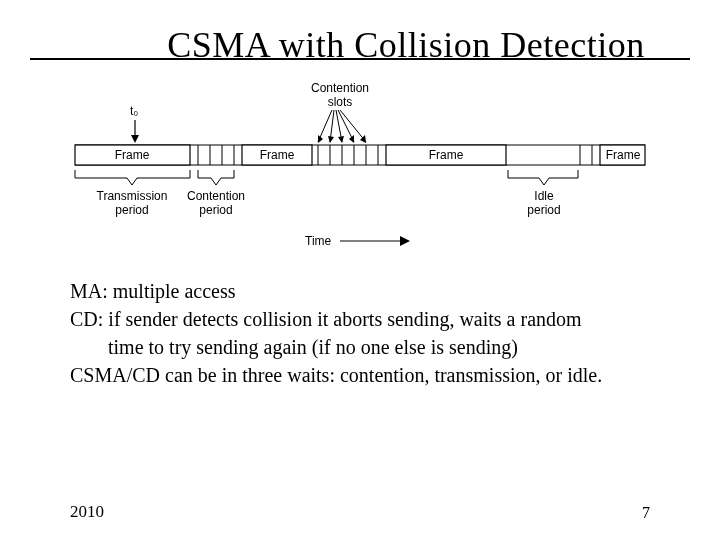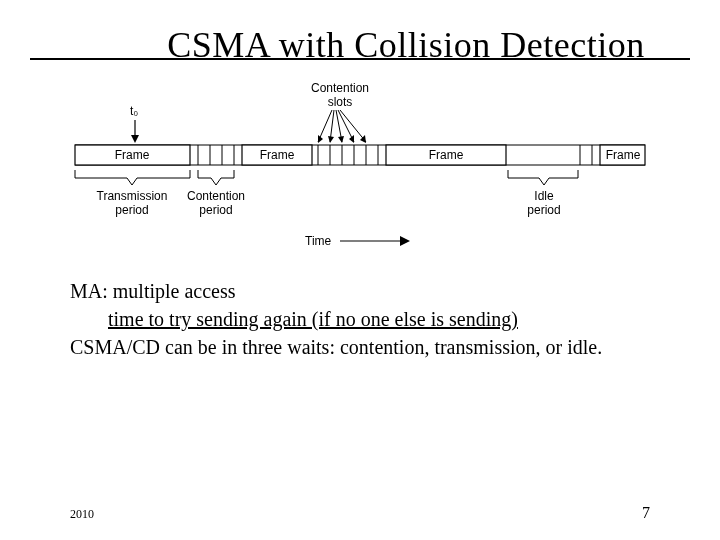--- a/index.html
+++ b/index.html
@@ -53,27 +53,26 @@
   }
   .body-text p {
     margin: 0 0 2px 0;
   }
   .indent {
     padding-left: 38px;
     text-indent: -38px;
   }
   .indent2 {
     padding-left: 38px;
-    text-decoration: underline;
   }
   .footer-left {
     position: absolute;
     bottom: 18px;
     left: 70px;
-    font-size: 12px;
+    font-size: 17px;
   }
   .footer-right {
     position: absolute;
     bottom: 18px;
     right: 70px;
     font-size: 16px;
   }
   
   .svg-sans {
     font-family: Arial, Helvetica, sans-serif;
@@ -155,20 +154,21 @@
       <text x="484" y="144" class="svg-sans" text-anchor="middle">period</text>
 
       <text x="245" y="175" class="svg-sans">Time</text>
       <line x1="280" y1="171" x2="345" y2="171" stroke="#000" stroke-width="1.2"></line>
       <polygon points="350,171 340,166 340,176" fill="#000"></polygon>
     </svg>
   </div>
 
   <div class="body-text">
     <p>MA: multiple access</p>
+    <p class="indent">CD: if sender detects collision it aborts sending, waits a random</p>
     <p class="indent2">time to try sending again (if no one else is sending)</p>
     <p>CSMA/CD can be in three waits: contention, transmission, or idle.</p>
   </div>
 
   <div class="footer-left">2010</div>
   <div class="footer-right">7</div>
 
 </div>
 
 </body></html>

